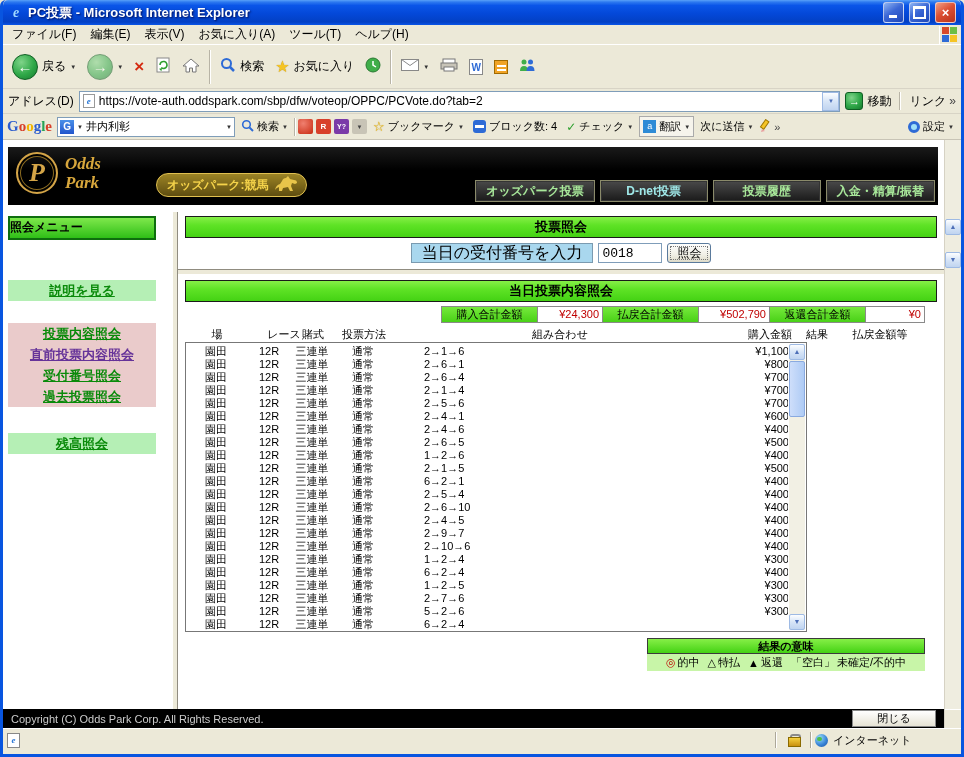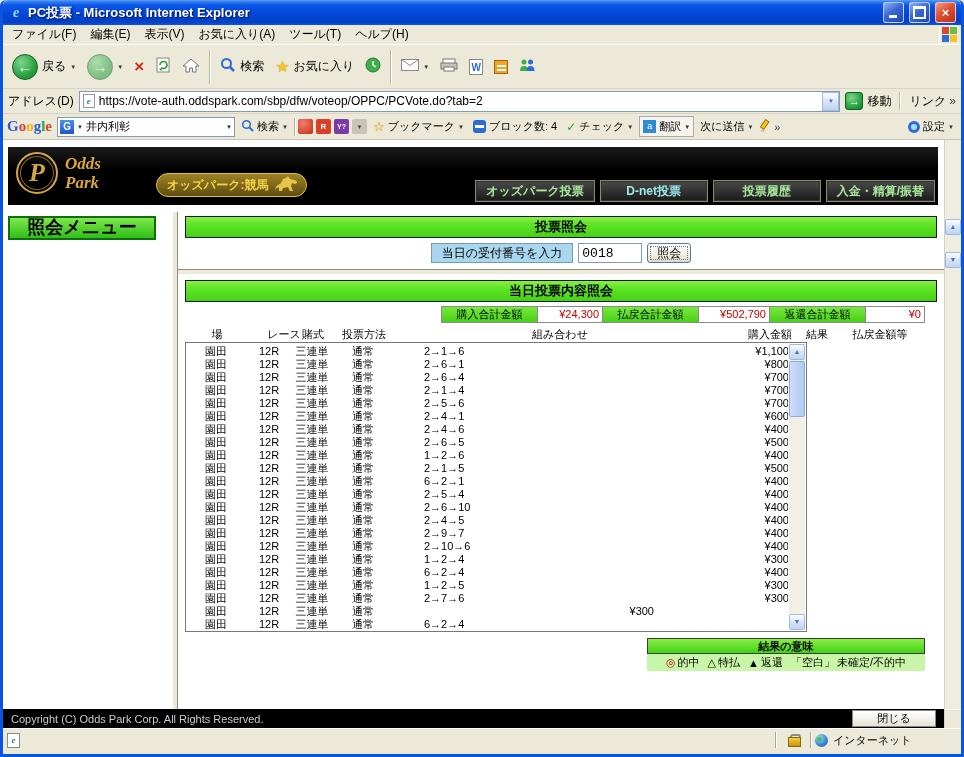--- a/index.html
+++ b/index.html
@@ -87,32 +87,32 @@
 .banner-nav{position:absolute;right:3px;bottom:3px;display:flex;gap:5px}
 .nav-btn{height:22px;min-width:108px;padding:0 10px;display:flex;align-items:center;justify-content:center;font-size:12px;font-weight:bold;color:#A8E89A;background:linear-gradient(180deg,#4A4A4A,#1A1A1A);border:1px solid #8A8A6A;box-shadow:inset 0 0 0 1px #333}
 .nav-btn.dnet{color:#9FE8E8}
 
 .frames-row{flex:1;display:flex;min-height:0}
 .sidebar-frame{width:169px;background:#fff;padding:4px 0 0 5px}
 .v-divider{width:6px;background:#ECE9D8;border-left:1px solid #fff;border-right:1px solid #908C80}
 .main-col{flex:1;display:flex;flex-direction:column;min-width:0}
 .h-divider{height:6px;background:#ECE9D8;border-top:1px solid #908C80;border-bottom:1px solid #fff}
 
-.side-title{width:148px;height:24px;line-height:19px;background:linear-gradient(#7FE84C,#2FBF17);border:2px solid #0E6E0E;text-align:center;font-weight:bold;font-size:18px;color:#000;margin-bottom:40px}
+.side-title{width:148px;height:24px;line-height:19px;background:linear-gradient(#7FE84C,#2FBF17);border:2px solid #0E6E0E;text-align:left;font-weight:bold;font-size:12px;color:#000;margin-bottom:40px}
 .side-item{width:148px;height:21px;line-height:21px;text-align:center;font-size:13px;font-weight:bold;color:#0A8A0A;text-decoration:underline;cursor:pointer}
 .side-item.green{background:#B5EFB5}
 .side-item.pink{background:#EACBCB}
 .side-item.visited{color:#663399}
 .side-items .side-item:nth-child(2){margin-top:22px}
 .side-items .side-item:nth-child(6){margin-top:26px}
 
 .top-frame{height:57px;background:#fff;padding:4px 7px 0 7px}
 .green-bar{height:22px;line-height:20px;background:linear-gradient(180deg,#86EF47 0%,#5FE326 40%,#44D214 100%);border:1px solid #1A1A1A;text-align:center;font-size:13px;font-weight:bold;color:#000}
 .input-row{margin-top:5px;display:flex;align-items:center;justify-content:center;gap:5px}
-.input-label{background:#A9D7EE;border:1px solid #7A9AB0;font-size:12px;height:20px;line-height:18px;padding:0 10px;color:#000}
+.input-label{background:#A9D7EE;border:1px solid #7A9AB0;font-size:16px;height:20px;line-height:18px;padding:0 10px;color:#000}
 .receipt-input{width:64px;height:20px;border:1px solid #7F9DB9;font-size:13px;padding:0 3px;font-family:Liberation Mono, monospace}
 .xp-btn{height:20px;padding:0 9px;font-size:12px;font-family:inherit;background:linear-gradient(#FEFEFD,#F0EFE6 60%,#DDDAC8);border:1px solid #5A7A9C;border-radius:3px;color:#000;outline:1px dotted #777;outline-offset:-4px}
 
 .bottom-frame{flex:1;background:#fff;padding:5px 0 0 7px;min-height:0}
 .bottom-frame .green-bar{width:752px}
 .bf-inner{width:740px;margin-left:0}
 .summary{display:flex;justify-content:flex-end;margin-top:4px;margin-bottom:3px}
 .sum-cell{border:1px solid #8A8A8A;margin-left:-1px;height:17px;line-height:15px;font-size:11px}
 .sum-label{width:97px;text-align:center;background:linear-gradient(#76E93C,#49D117);color:#000}
 .sum-value{background:#fff;color:#C00000;text-align:right;padding-right:3px}
@@ -358,20 +358,28 @@
               <div class="nav-btn dnet">D-net投票</div>
               <div class="nav-btn">投票履歴</div>
               <div class="nav-btn">入金・精算/振替</div>
             </div>
         </div>
       </div>
 
       <div class="frames-row">
         <div class="sidebar-frame">
           <div class="side-title">照会メニュー</div>
+          <div class="side-items">
+              <div class="side-item green">説明を見る</div>
+              <div class="side-item pink">投票内容照会</div>
+              <div class="side-item pink visited">直前投票内容照会</div>
+              <div class="side-item pink">受付番号照会</div>
+              <div class="side-item pink">過去投票照会</div>
+              <div class="side-item green">残高照会</div>
+            </div>
         </div>
         <div class="v-divider"></div>
         <div class="main-col">
           <div class="top-frame">
             <div class="green-bar">投票照会</div>
             <div class="input-row">
               <span class="input-label">当日の受付番号を入力</span>
               <input class="receipt-input" value="0018" style="">
               <button class="xp-btn">照会</button>
             </div>
@@ -598,20 +606,21 @@
                       <div class="c5">2→7→6</div>
                       <div class="c6">¥300</div>
                       <div class="c7"></div>
                       <div class="c8"></div>
                     </div>
                     <div class="t-row">
                       <div class="c1">園田</div>
                       <div class="c2">12R</div>
                       <div class="c3">三連単</div>
                       <div class="c4">通常</div>
+                      <div class="c5">5→2→6</div>
                       <div class="c6">¥300</div>
                       <div class="c7"></div>
                       <div class="c8"></div>
                     </div>
                     <div class="t-row">
                       <div class="c1">園田</div>
                       <div class="c2">12R</div>
                       <div class="c3">三連単</div>
                       <div class="c4">通常</div>
                       <div class="c5">6→2→4</div>

